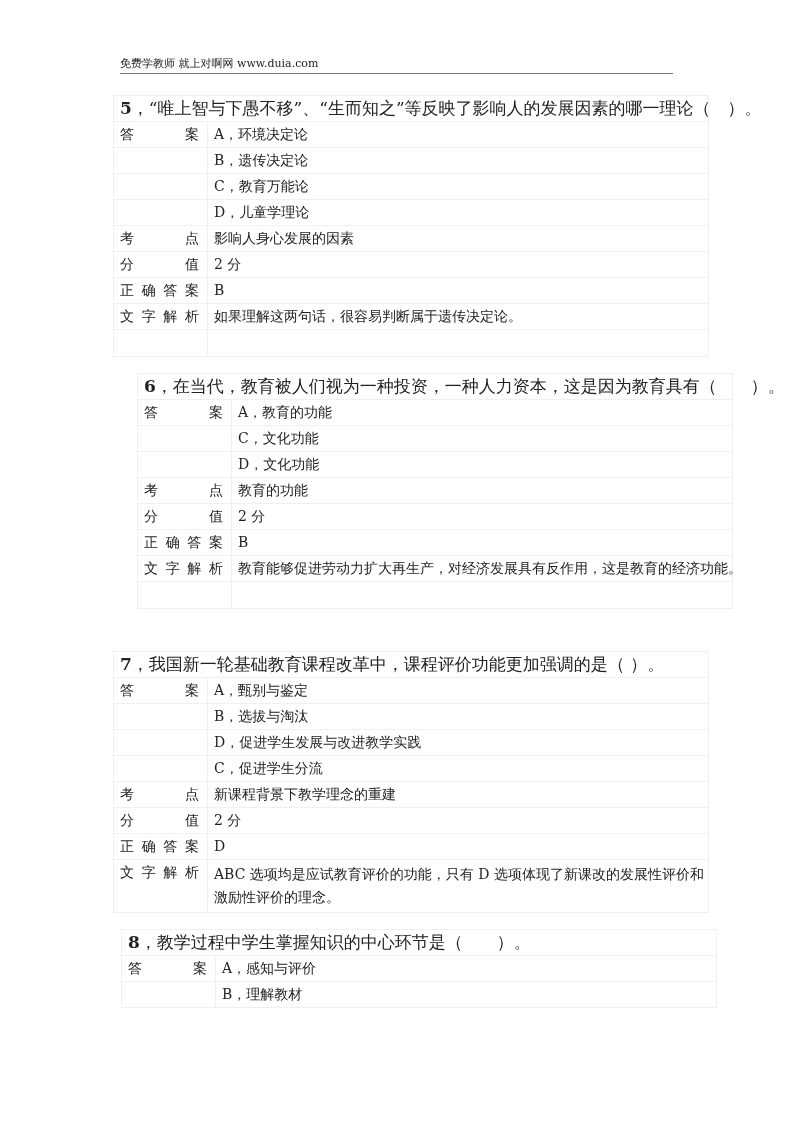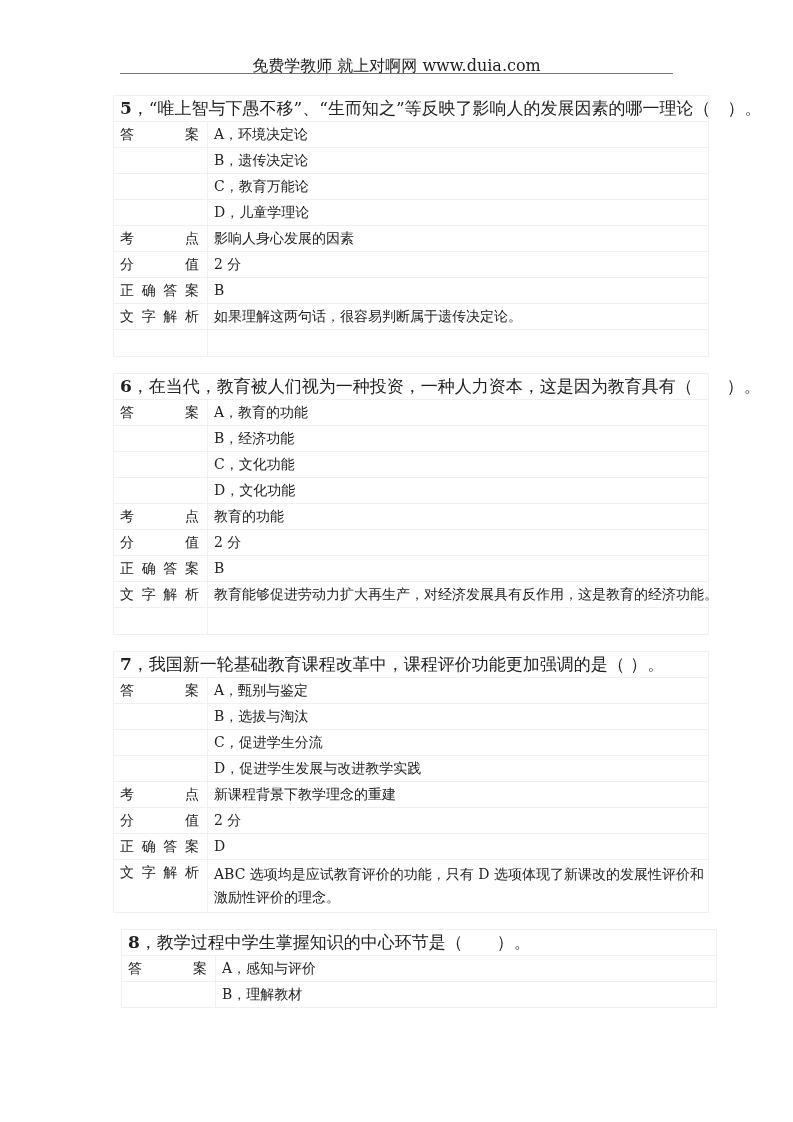--- a/index.html
+++ b/index.html
@@ -3,21 +3,21 @@
 <meta charset="utf-8">
 <style>
   html, body { margin: 0; padding: 0; background: #ffffff; }
   body {
     width: 793px; height: 1122px; position: relative; overflow: hidden;
     font-family: "DejaVu Serif", "Liberation Serif", serif;
     color: #222;
   }
   .header {
     position: absolute; left: 120px; top: 56px; width: 553px;
-    text-align: center; font-size: 16px; color: #222;
+    font-size: 11px; color: #222;
   }
   .header-rule {
     position: absolute; left: 120px; top: 73px; width: 553px; height: 0;
     border-top: 1.5px solid #777;
   }
   .q {
     position: absolute; left: 113px; width: 596px;
   }
   .q-title {
     height: 25px; line-height: 25px; font-size: 17px;
@@ -81,31 +81,27 @@
           <td class="val">如果理解这两句话，很容易判断属于遗传决定论。</td>
         </tr>
     <tr>
           <td class="label empty"></td>
           <td class="val empty"></td>
         </tr>
   </tbody>
     </table>
 </div>
 
-<div class="q" style="top:373px;">
+<div class="q" style="top:373px;margin-left:24px;">
   <div class="q-title"><b>6</b><span>，在当代，教育被人们视为一种投资，一种人力资本，这是因为教育具有（　　）。</span></div>
   <table>
     <tbody>
         <tr>
           <td class="label">答　　案</td>
           <td class="val">A，教育的功能</td>
-        </tr>
-    <tr>
-          <td class="label"></td>
-          <td class="val">B，经济功能</td>
         </tr>
     <tr>
           <td class="label"></td>
           <td class="val">C，文化功能</td>
         </tr>
     <tr>
           <td class="label"></td>
           <td class="val">D，文化功能</td>
         </tr>
     <tr>
@@ -139,25 +135,25 @@
         <tr>
           <td class="label">答　　案</td>
           <td class="val">A，甄别与鉴定</td>
         </tr>
     <tr>
           <td class="label"></td>
           <td class="val">B，选拔与淘汰</td>
         </tr>
     <tr>
           <td class="label"></td>
-          <td class="val">C，促进学生分流</td>
+          <td class="val">D，促进学生发展与改进教学实践</td>
         </tr>
     <tr>
           <td class="label"></td>
-          <td class="val">D，促进学生发展与改进教学实践</td>
+          <td class="val">C，促进学生分流</td>
         </tr>
     <tr>
           <td class="label">考　　点</td>
           <td class="val">新课程背景下教学理念的重建</td>
         </tr>
     <tr>
           <td class="label">分　　值</td>
           <td class="val">2  分</td>
         </tr>
     <tr>

